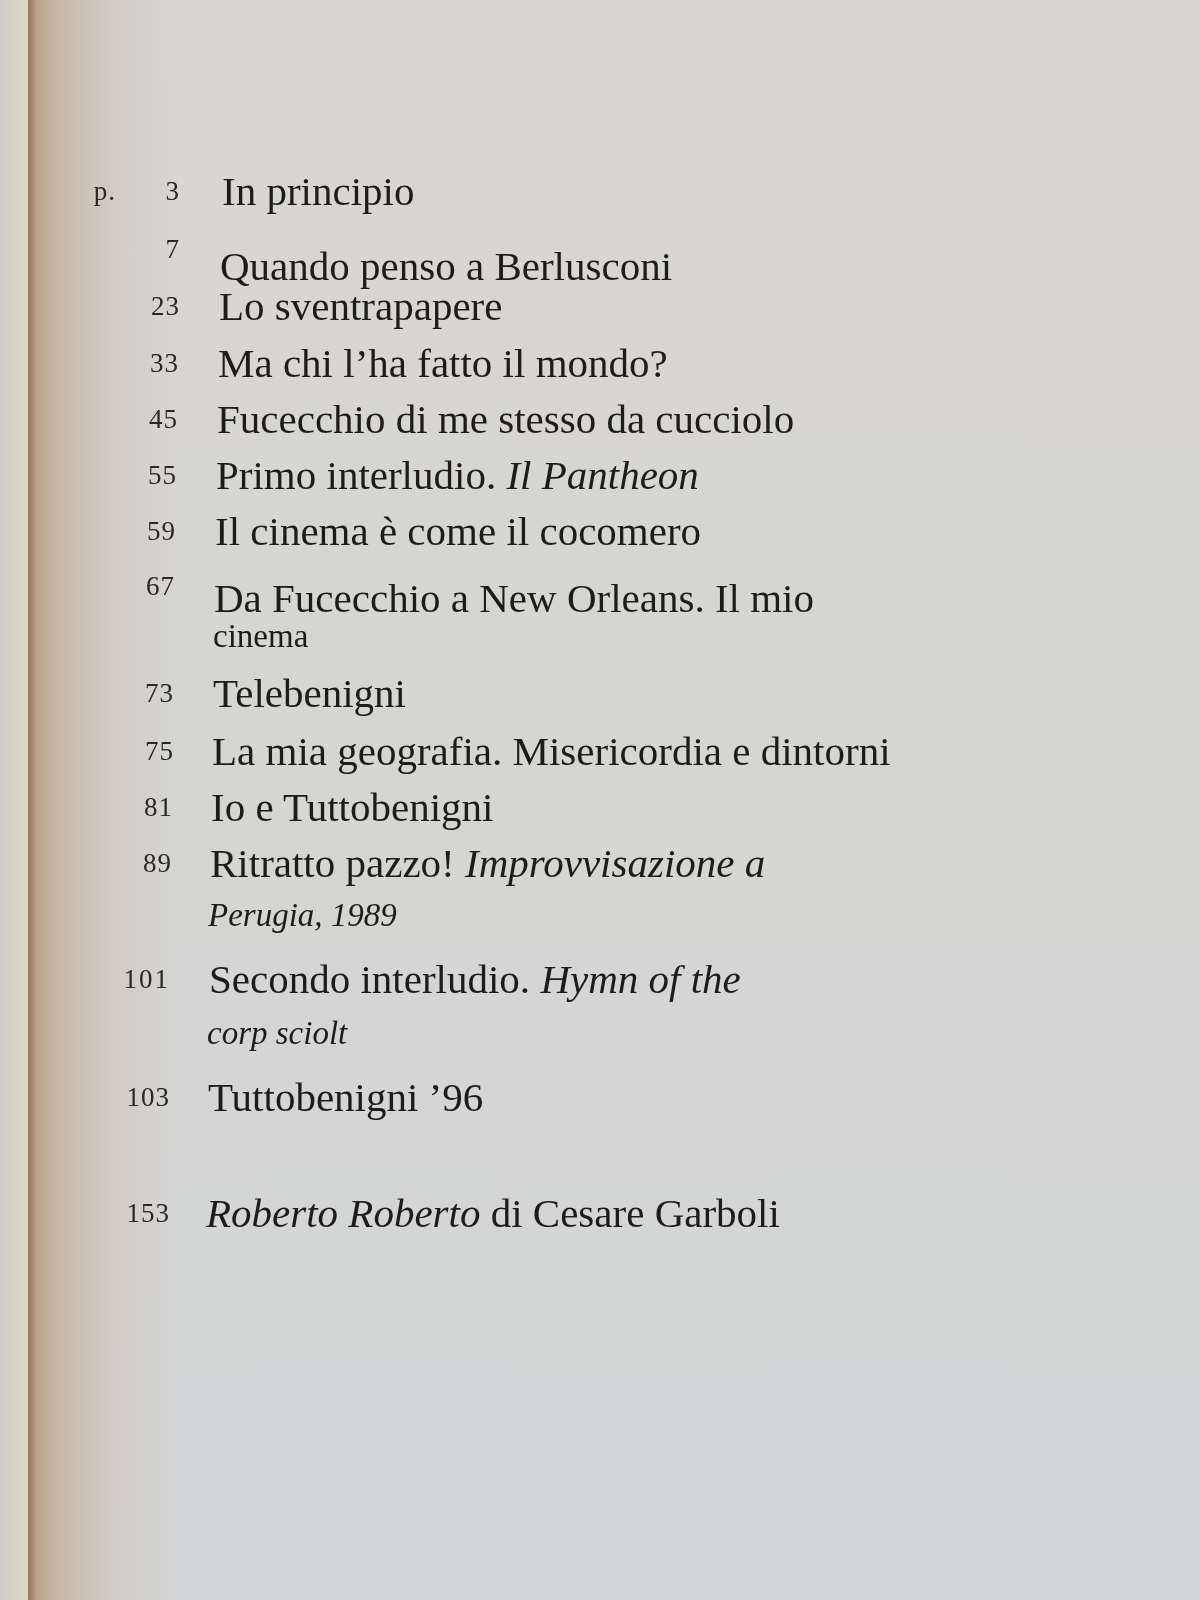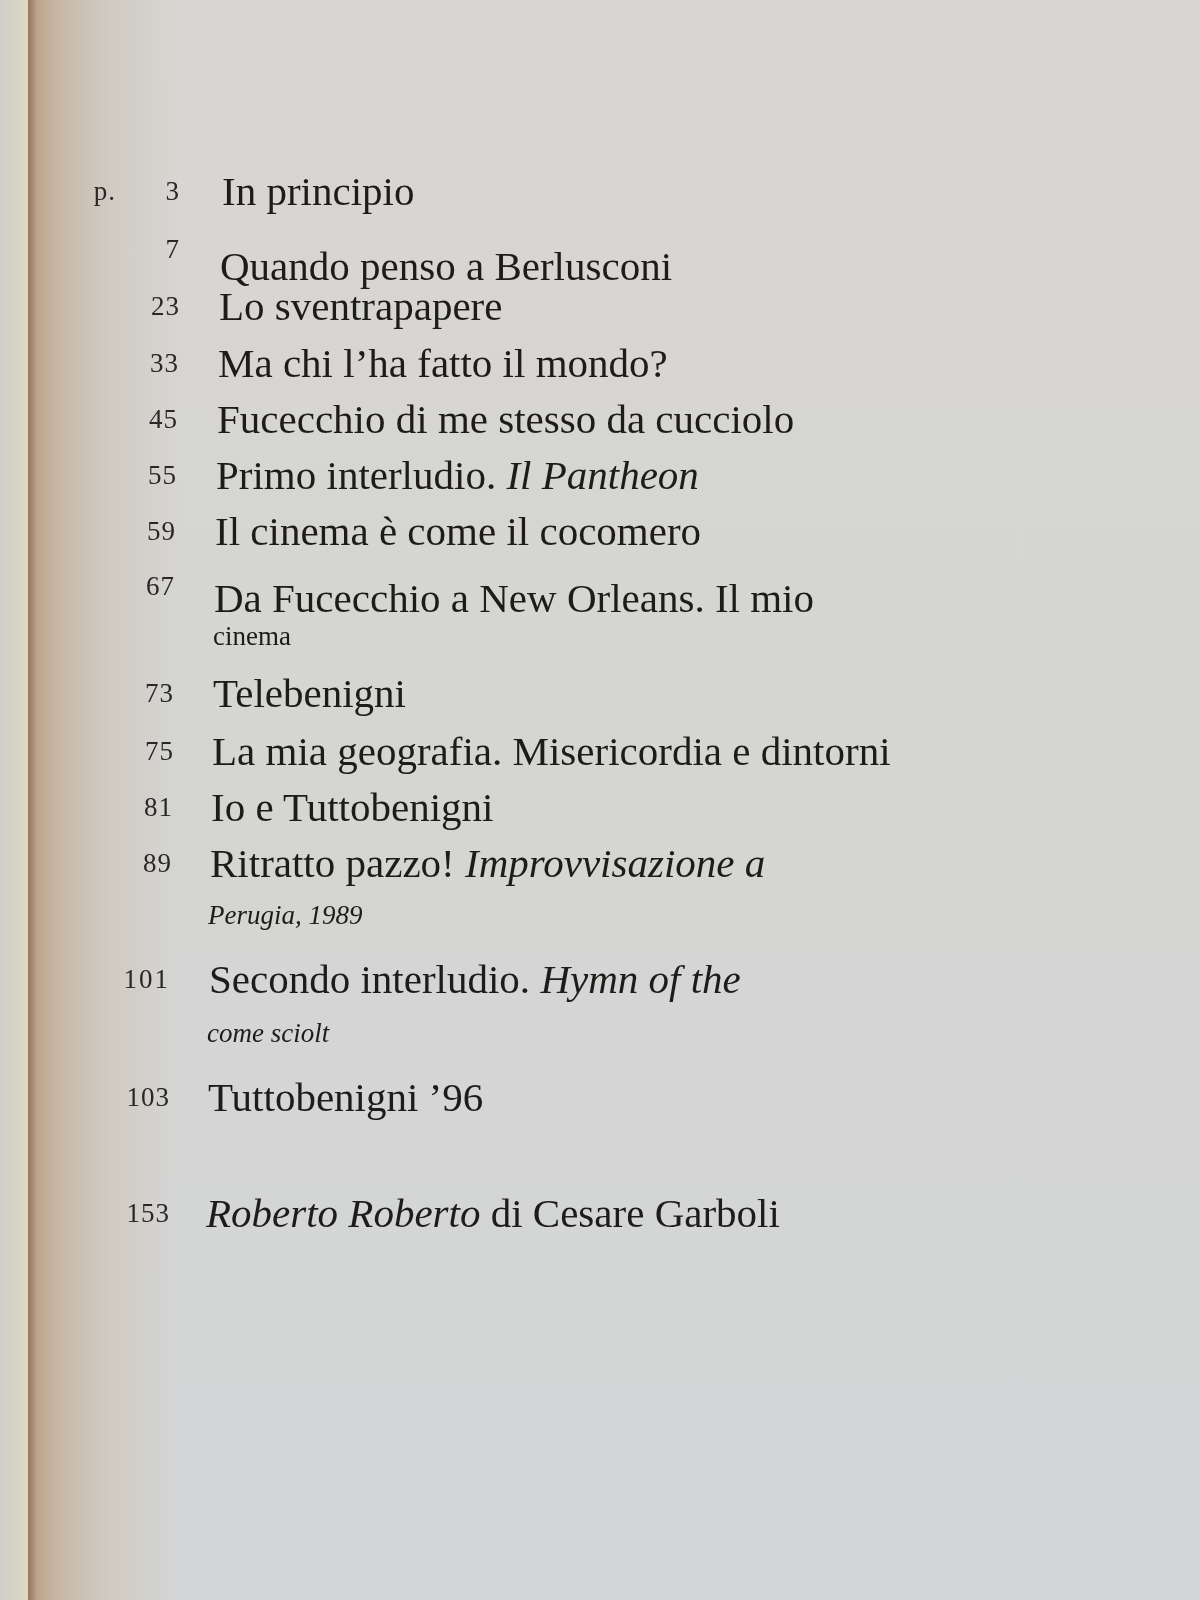--- a/index.html
+++ b/index.html
@@ -31,21 +31,21 @@
     position:absolute; display:flex; align-items:baseline;
   }
   .num {
     position:absolute; text-align:right; width:80px;
     font-size:27px; letter-spacing:1px; color:#2a2826;
   }
   .title {
     font-size:41px; line-height:58px; color:#1d1c1a; white-space:nowrap;
   }
   .title i, .it { font-style:italic; }
-  .cont { position:absolute; font-size:27px; color:#1d1c1a; white-space:nowrap; }
+  .cont { position:absolute; font-size:33px; color:#1d1c1a; white-space:nowrap; }
 </style>
 </head>
 <body>
 
 <div class="edge-strip"></div>
 <div class="page"></div>
 
 <div class="toc">
 
   <div class="entry" style="left:0;top:162px;">
@@ -116,21 +116,21 @@
     </span>
     <span class="cont it" style="left:208px;top:52px;line-height:58px;">Perugia, 1989</span>
   </div>
 
   <div class="entry" style="left:0;top:950px;">
     <span class="num" style="left:90px;top:14px;letter-spacing:2px;">101</span>
     <span class="title" style="position:absolute;left:209px;top:0;">
       <span>Secondo interludio.</span>
       <i>Hymn of the</i>
     </span>
-    <span class="cont it" style="left:207px;top:54px;line-height:58px;">come sciolt</span>
+    <span class="cont it" style="left:207px;top:54px;line-height:58px;">corp sciolt</span>
   </div>
 
   <div class="entry" style="left:0;top:1068px;">
     <span class="num" style="left:90px;top:14px;">103</span>
     <span class="title" style="position:absolute;left:208px;top:0;">Tuttobenigni ’96</span>
   </div>
 
   <div class="entry" style="left:0;top:1184px;">
     <span class="num" style="left:90px;top:14px;">153</span>
     <span class="title" style="position:absolute;left:206px;top:0;">

